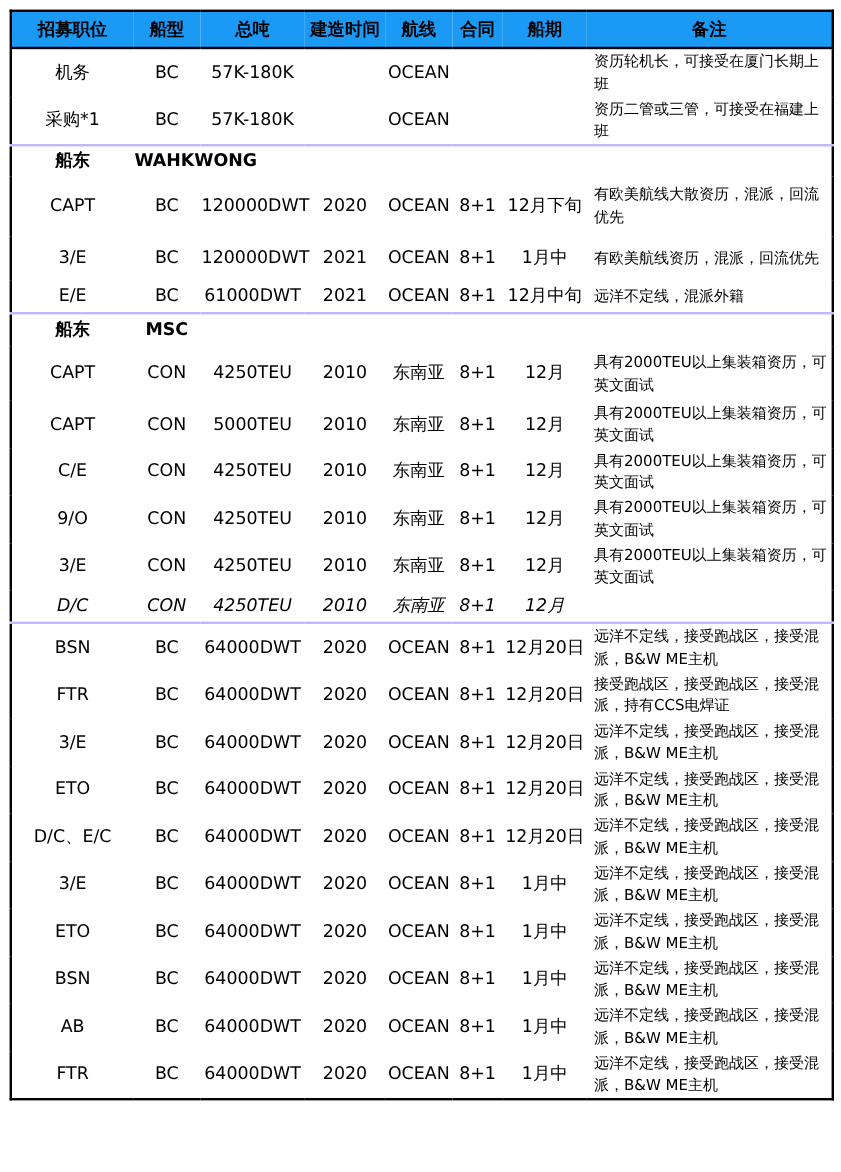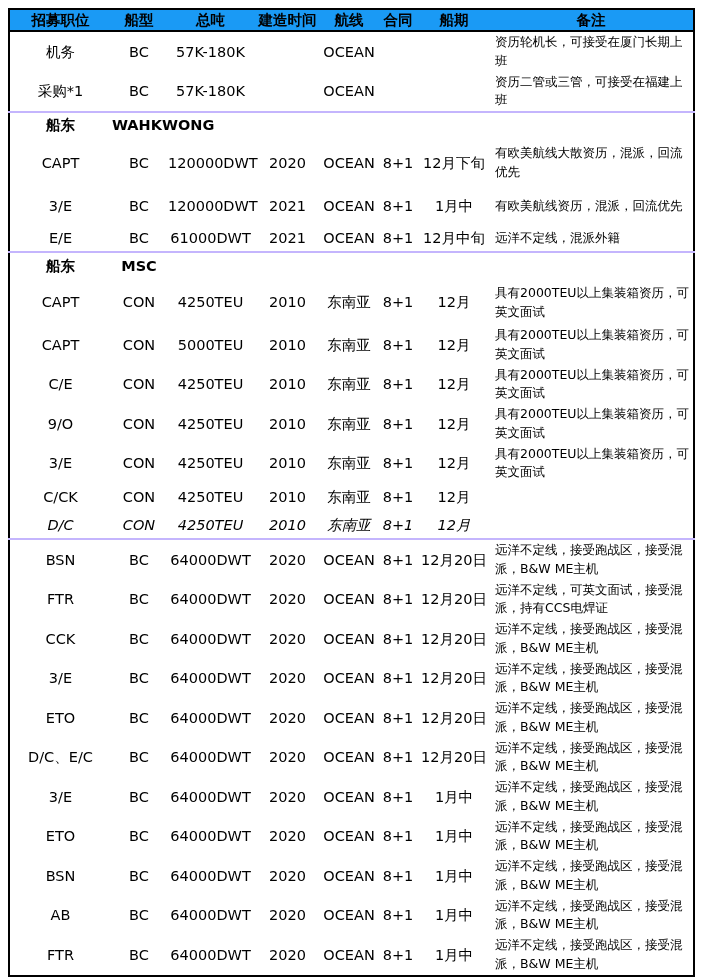--- a/index.html
+++ b/index.html
@@ -23,21 +23,21 @@
     border: 2px solid #000000;
   }
   table.recruit thead tr {
     background: #1A9AF5;
   }
   table.recruit th {
     font-weight: bold;
     font-size: 14.5px;
     text-align: center;
     vertical-align: middle;
-    height: 22px;
+    height: 31px;
     border-bottom: 2px solid #000000;
     padding: 0 1px;
     overflow: visible;
     white-space: nowrap;
   }
   table.recruit td {
     font-size: 14.5px;
     text-align: center;
     vertical-align: middle;
     padding: 1px 1px;
@@ -200,30 +200,20 @@
         <tr style="height: 38px;">
           <td class="position-cell">3/E</td>
           <td>CON</td>
           <td>4250TEU</td>
           <td>2010</td>
           <td>东南亚</td>
           <td>8+1</td>
           <td class="schedule-cell">12月</td>
           <td class="remark-cell">具有2000TEU以上集装箱资历，可英文面试</td>
         </tr>
-        <tr style="height: 29px;">
-          <td class="position-cell">C/CK</td>
-          <td>CON</td>
-          <td>4250TEU</td>
-          <td>2010</td>
-          <td>东南亚</td>
-          <td>8+1</td>
-          <td class="schedule-cell">12月</td>
-          <td class="remark-cell"></td>
-        </tr>
         <tr style="height: 27px; font-style: italic;">
           <td class="position-cell">D/C</td>
           <td>CON</td>
           <td>4250TEU</td>
           <td>2010</td>
           <td>东南亚</td>
           <td>8+1</td>
           <td class="schedule-cell">12月</td>
           <td class="remark-cell"></td>
         </tr>
@@ -238,31 +228,21 @@
           <td class="remark-cell">远洋不定线，接受跑战区，接受混派，B&amp;W ME主机</td>
         </tr>
         <tr style="height: 38px;">
           <td class="position-cell">FTR</td>
           <td>BC</td>
           <td>64000DWT</td>
           <td>2020</td>
           <td>OCEAN</td>
           <td>8+1</td>
           <td class="schedule-cell">12月20日</td>
-          <td class="remark-cell">远洋不定线，可英文面试，接受混派，持有CCS电焊证</td>
-        </tr>
-        <tr style="height: 38px;">
-          <td class="position-cell">CCK</td>
-          <td>BC</td>
-          <td>64000DWT</td>
-          <td>2020</td>
-          <td>OCEAN</td>
-          <td>8+1</td>
-          <td class="schedule-cell">12月20日</td>
-          <td class="remark-cell">远洋不定线，接受跑战区，接受混派，B&amp;W ME主机</td>
+          <td class="remark-cell">接受跑战区，接受跑战区，接受混派，持有CCS电焊证</td>
         </tr>
         <tr style="height: 38px;">
           <td class="position-cell">3/E</td>
           <td>BC</td>
           <td>64000DWT</td>
           <td>2020</td>
           <td>OCEAN</td>
           <td>8+1</td>
           <td class="schedule-cell">12月20日</td>
           <td class="remark-cell">远洋不定线，接受跑战区，接受混派，B&amp;W ME主机</td>

